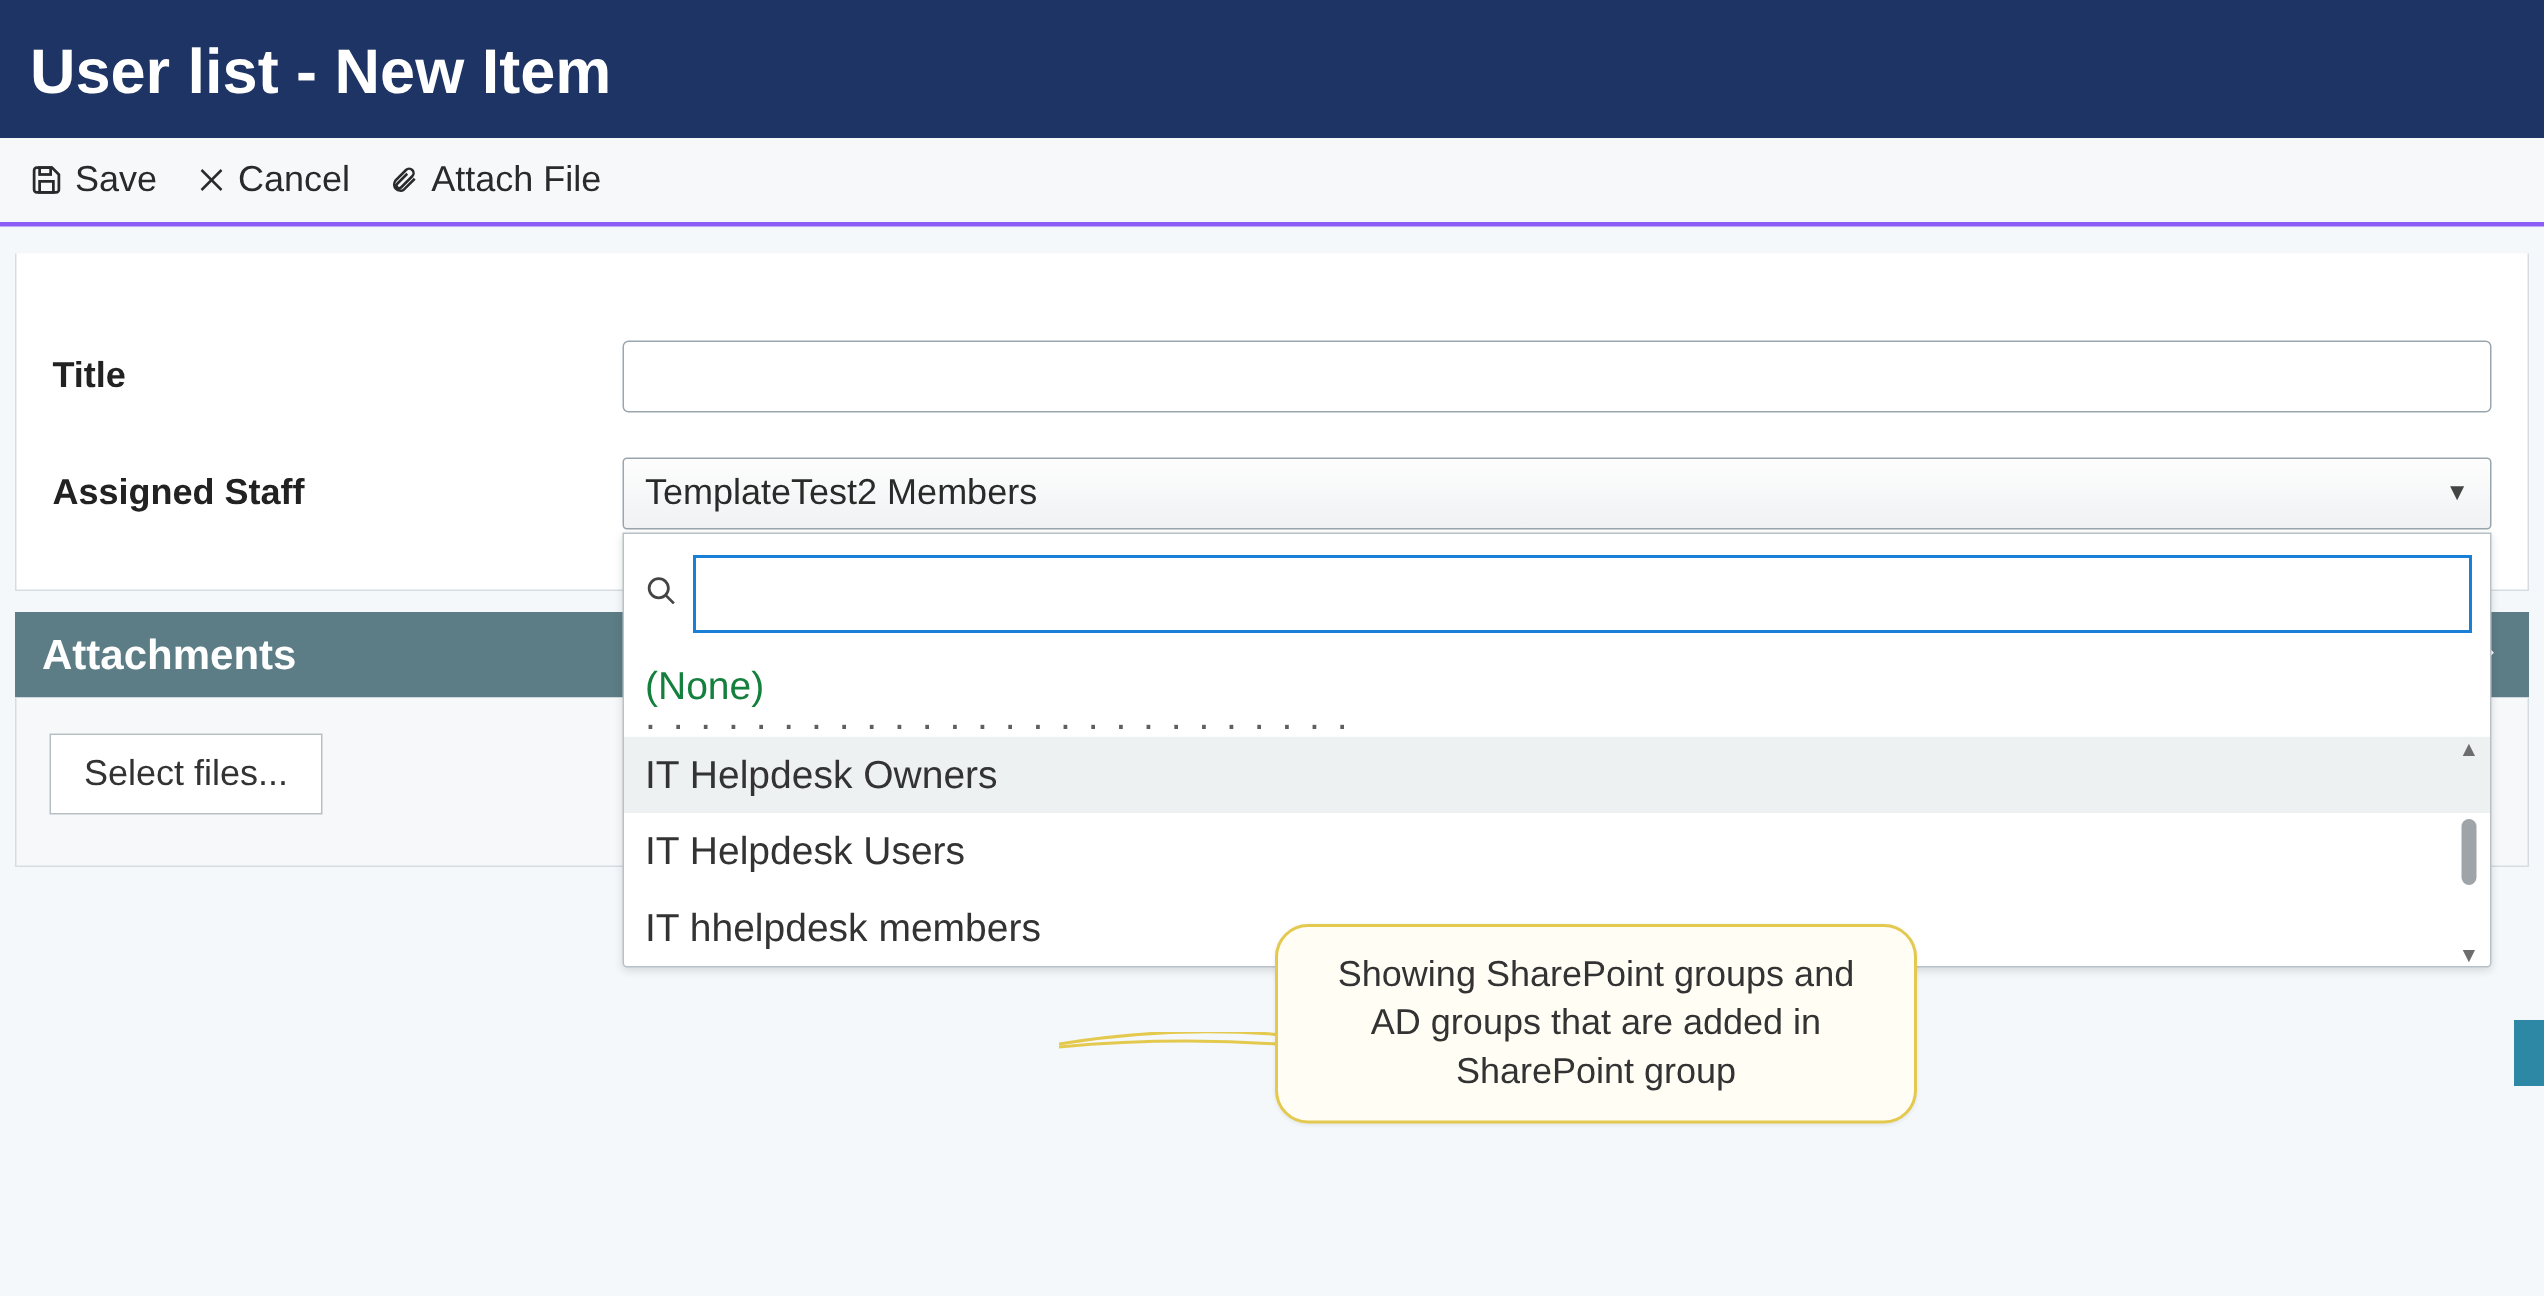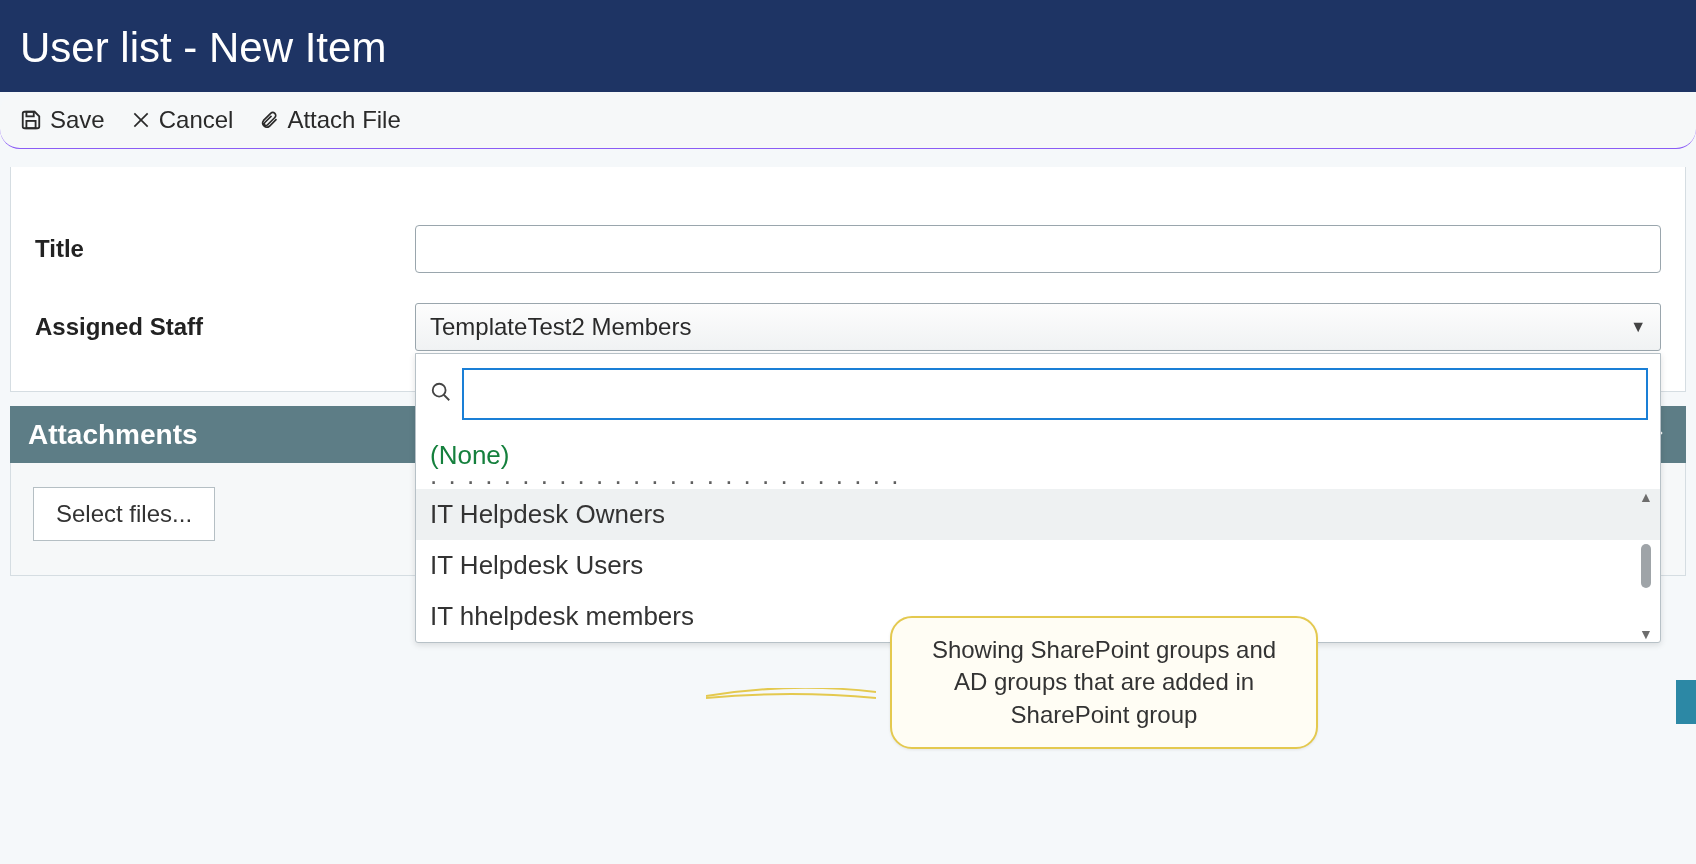--- a/index.html
+++ b/index.html
@@ -10,33 +10,32 @@
     height: 864px;
     overflow: hidden;
     position: relative;
   }
 
   .header {
     background: #1e3464;
     color: #fff;
     padding: 24px 20px 20px 20px;
     font-size: 42px;
-    font-weight: 400;
+    font-weight: 700;
   }
 
   .toolbar {
     background: #f6f8f9;
-    border-bottom: 1px solid #8b5cf6;
+    border-bottom: 3px solid #8b5cf6;
     padding: 14px 20px;
     display: flex;
     align-items: center;
     gap: 26px;
     font-size: 24px;
     color: #2a2a2a;
-    border-radius: 20px;
   }
   .toolbar .btn {
     display: flex;
     align-items: center;
     gap: 8px;
     cursor: pointer;
   }
   .toolbar .icon svg { display: block; }
 
   .content {
@@ -215,21 +214,21 @@
     background: #fff;
     border: 1px solid #b5bfc4;
     padding: 12px 22px;
     font-size: 24px;
     color: #333;
     cursor: pointer;
   }
 
   .callout {
     position: absolute;
-    left: 890px;
+    left: 850px;
     top: 616px;
     width: 428px;
     background: #fffdf4;
     border: 2px solid #e4c94f;
     border-radius: 22px;
     padding: 16px 22px;
     font-size: 24px;
     color: #333;
     text-align: center;
     line-height: 1.35;

